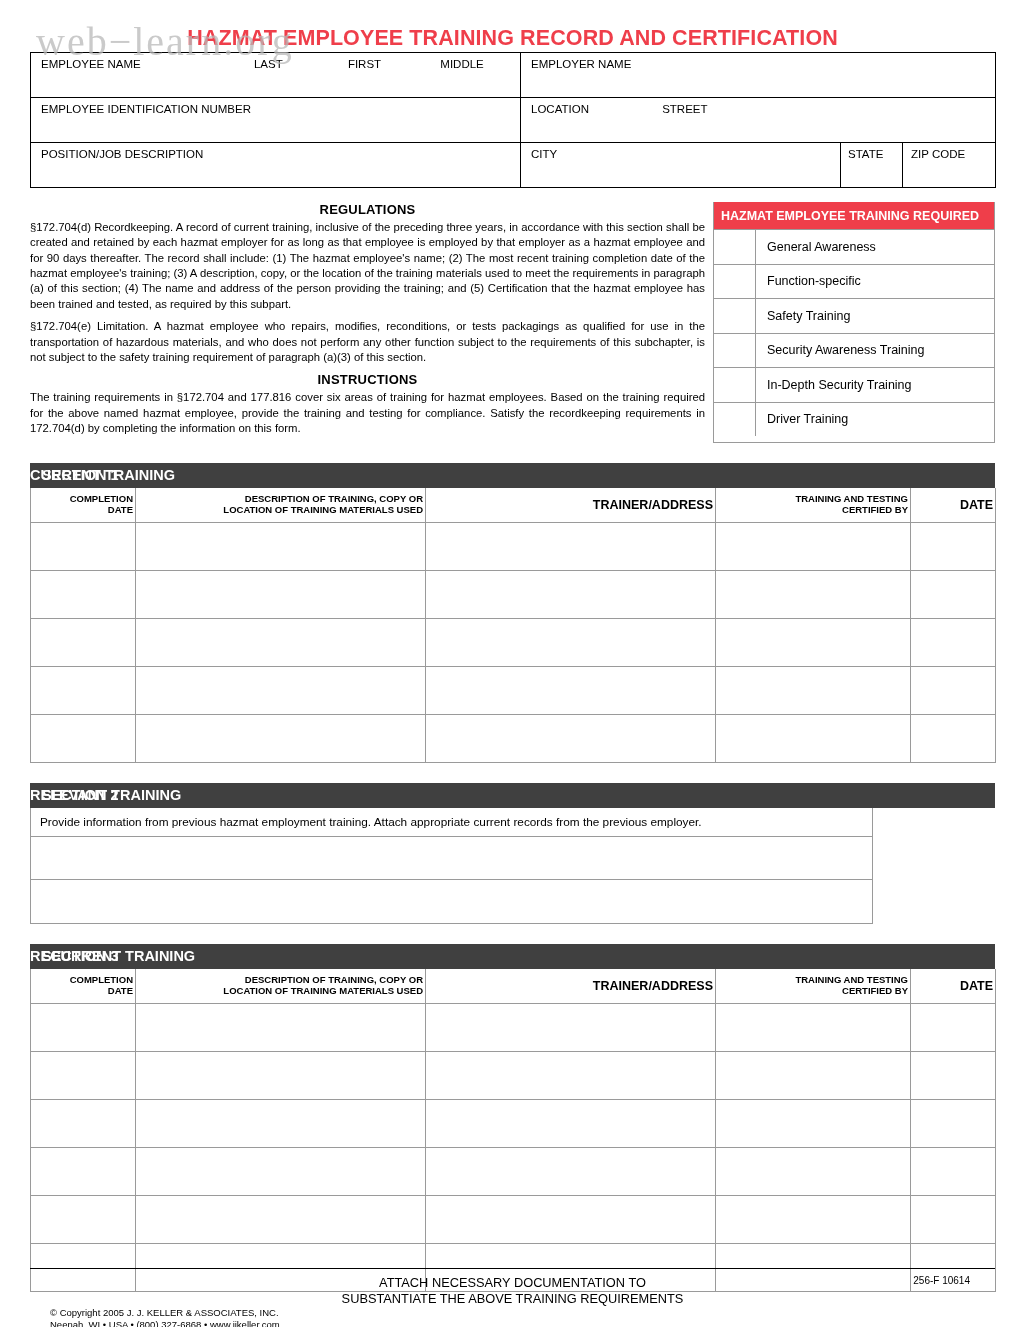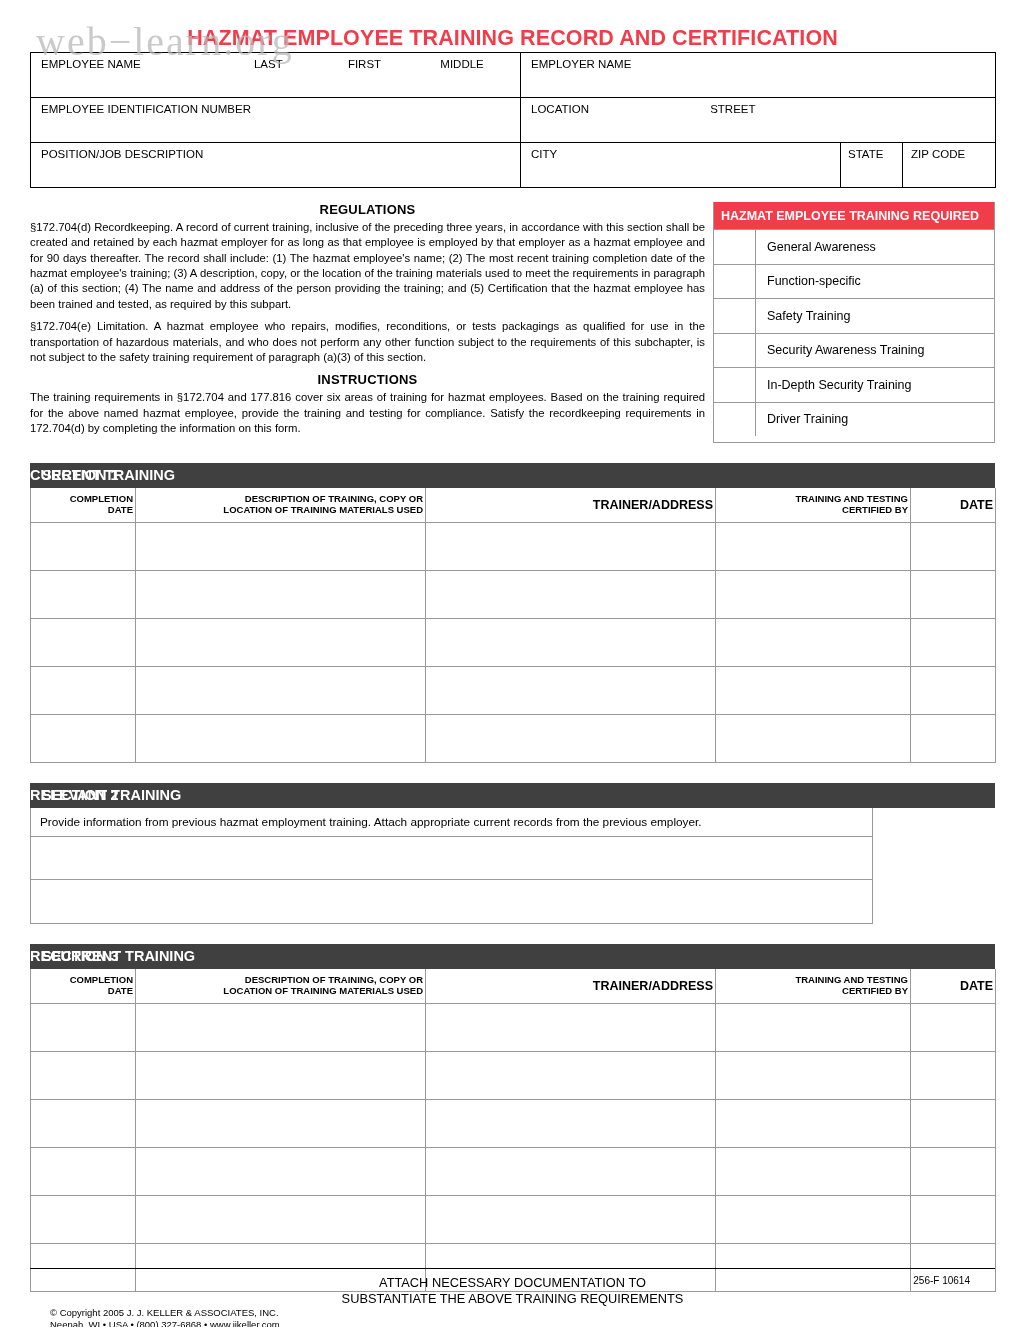--- a/index.html
+++ b/index.html
@@ -249,21 +249,21 @@
         <td colspan="3">
           <span class="tiny-lbl">EMPLOYER NAME</span>
         </td>
       </tr>
       <tr>
         <td>
           <span class="tiny-lbl">EMPLOYEE IDENTIFICATION NUMBER</span>
         </td>
         <td colspan="3">
           <span class="tiny-lbl">LOCATION</span>
-          <span class="inline-sub" style="margin-left:118px">STREET</span>
+          <span class="inline-sub" style="margin-left:70px">STREET</span>
         </td>
       </tr>
       <tr>
         <td>
           <span class="tiny-lbl">POSITION/JOB DESCRIPTION</span>
         </td>
         <td>
           <span class="tiny-lbl">CITY</span>
         </td>
         <td style="padding-left:7px">

